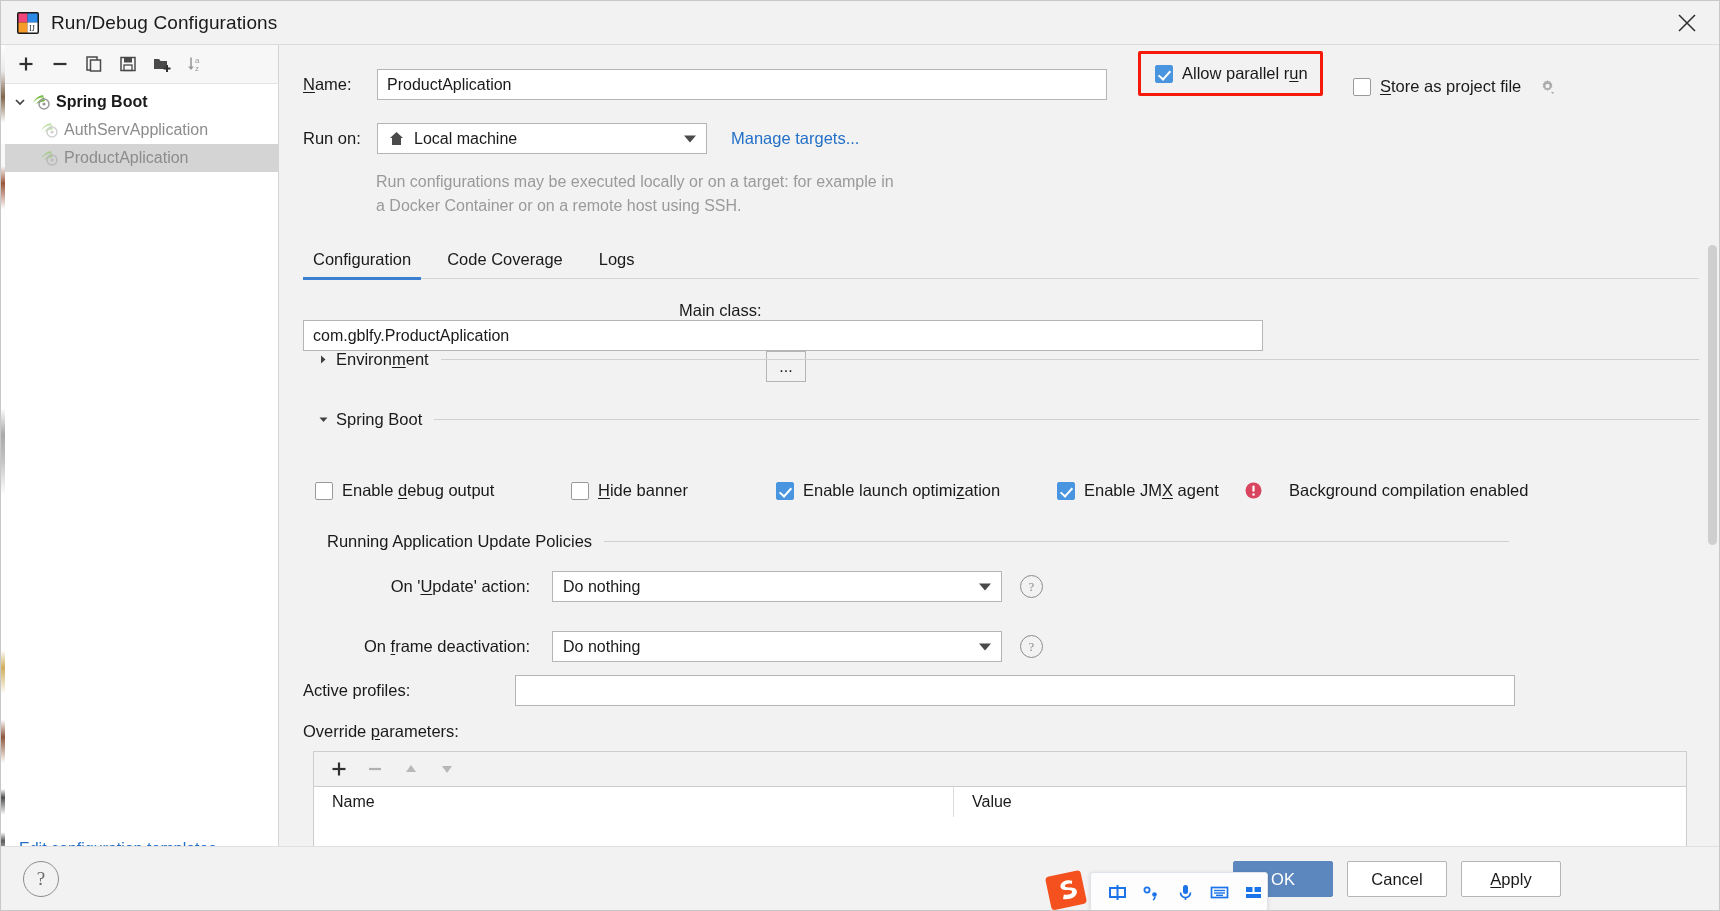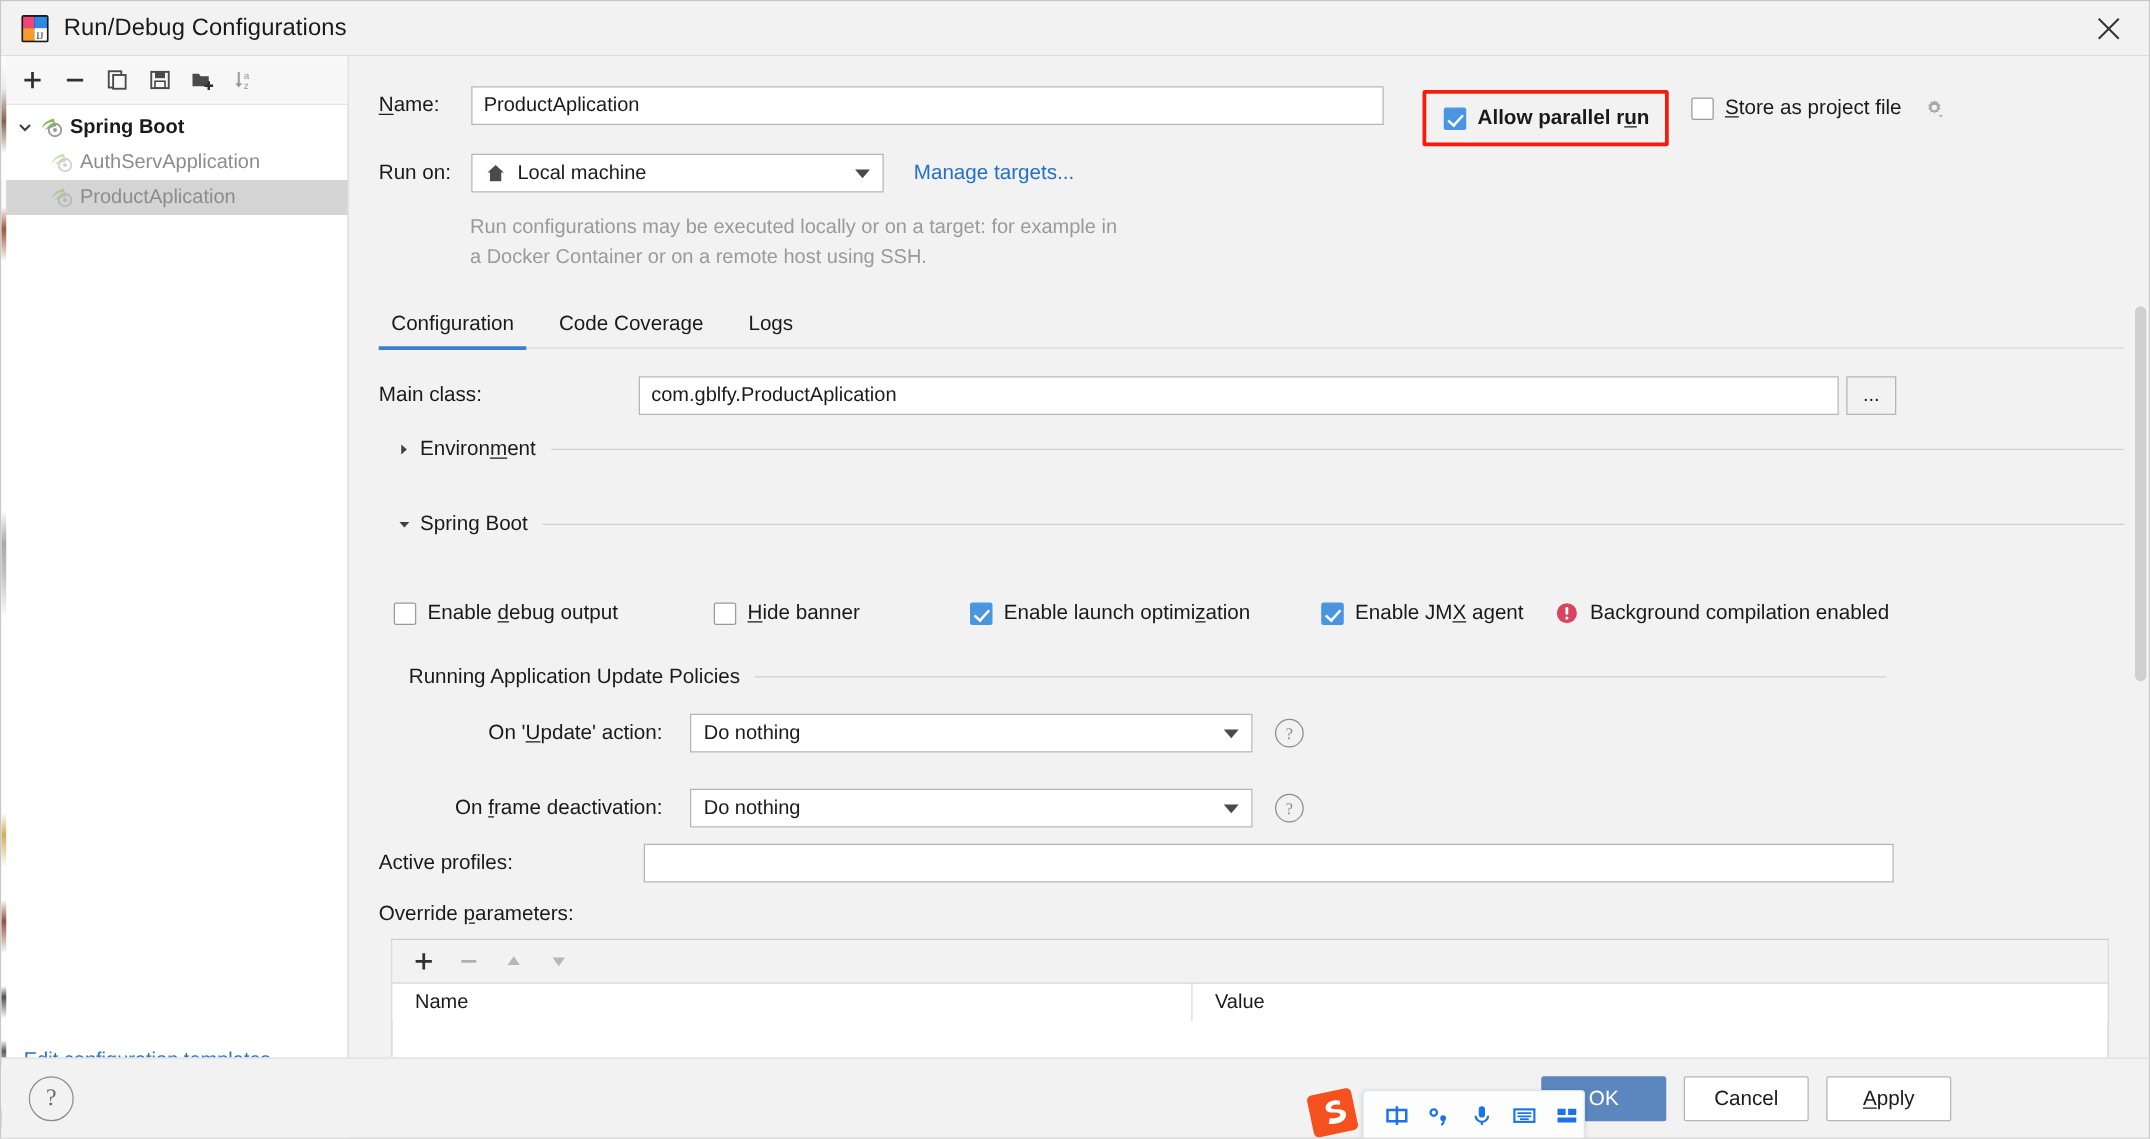--- a/index.html
+++ b/index.html
@@ -196,27 +196,26 @@
     left: 5px; top: 2px;
     width: 5px; height: 10px;
     border: solid #ffffff;
     border-width: 0 2.2px 2.2px 0;
     transform: rotate(42deg);
   }
   .cb-label { font-size: 16.5px; color: #1a1a1a; white-space: nowrap; }
 
   .parallel-box {
     position: absolute;
-    left: 858px; top: 27px;
+    left: 858px; top: 6px;
     border: 3px solid #f61a0a;
     border-radius: 2px;
     padding: 10px 12px 10px 14px;
     display: flex;
     align-items: flex-start;
-    font-weight: bold;
   }
   .store-box {
     position: absolute;
     left: 1073px; top: 32px;
     display: flex;
     align-items: center;
     gap: 9px;
   }
   .gear {
     margin-left: 8px;
@@ -299,20 +298,21 @@
     position: absolute;
     left: 23px; top: 240px;
     right: 20px;
     bottom: 0;
   }
   .mainclass-row {
     position: absolute;
     left: 0; top: 16px;
     display: flex;
     align-items: center;
+    flex-direction: column;
   }
   .mainclass-label { width: 208px; font-size: 16.5px; }
   #mainclass-input { width: 960px; }
   .ellipsis-btn {
     width: 40px; height: 31px;
     margin-left: 6px;
     border: 1px solid #b5b5b5;
     background: #f2f2f2;
     box-sizing: border-box;
     display: flex;
@@ -761,21 +761,21 @@
           <span class="cbox checked"></span>
           <span class="cb-label">Enable JM<span class="u">X</span> agent</span>
         </div>
         <span class="warn-icon">
           <svg width="19" height="19" viewBox="0 0 19 19">
             <circle cx="9.5" cy="9.5" r="8" fill="#d9455f"></circle>
             <rect x="8.4" y="4.6" width="2.2" height="6.2" rx="1" fill="#ffffff"></rect>
             <circle cx="9.5" cy="13.4" r="1.25" fill="#ffffff"></circle>
           </svg>
         </span>
-        <span class="cb-label" style="margin-left:9px;">Background compilation enabled</span>
+        <span class="cb-label" style="margin-left:26px;">Background compilation enabled</span>
       </div>
 
       <div class="subsection">
         <span class="subsect-title">Running Application Update Policies</span>
         <span class="sect-line"></span>
       </div>
 
       <div class="policy-row" style="top:286px;">
         <span class="lbl policy-label">On '<span class="u">U</span>pdate' action:</span>
         <div class="combo policy-combo">

